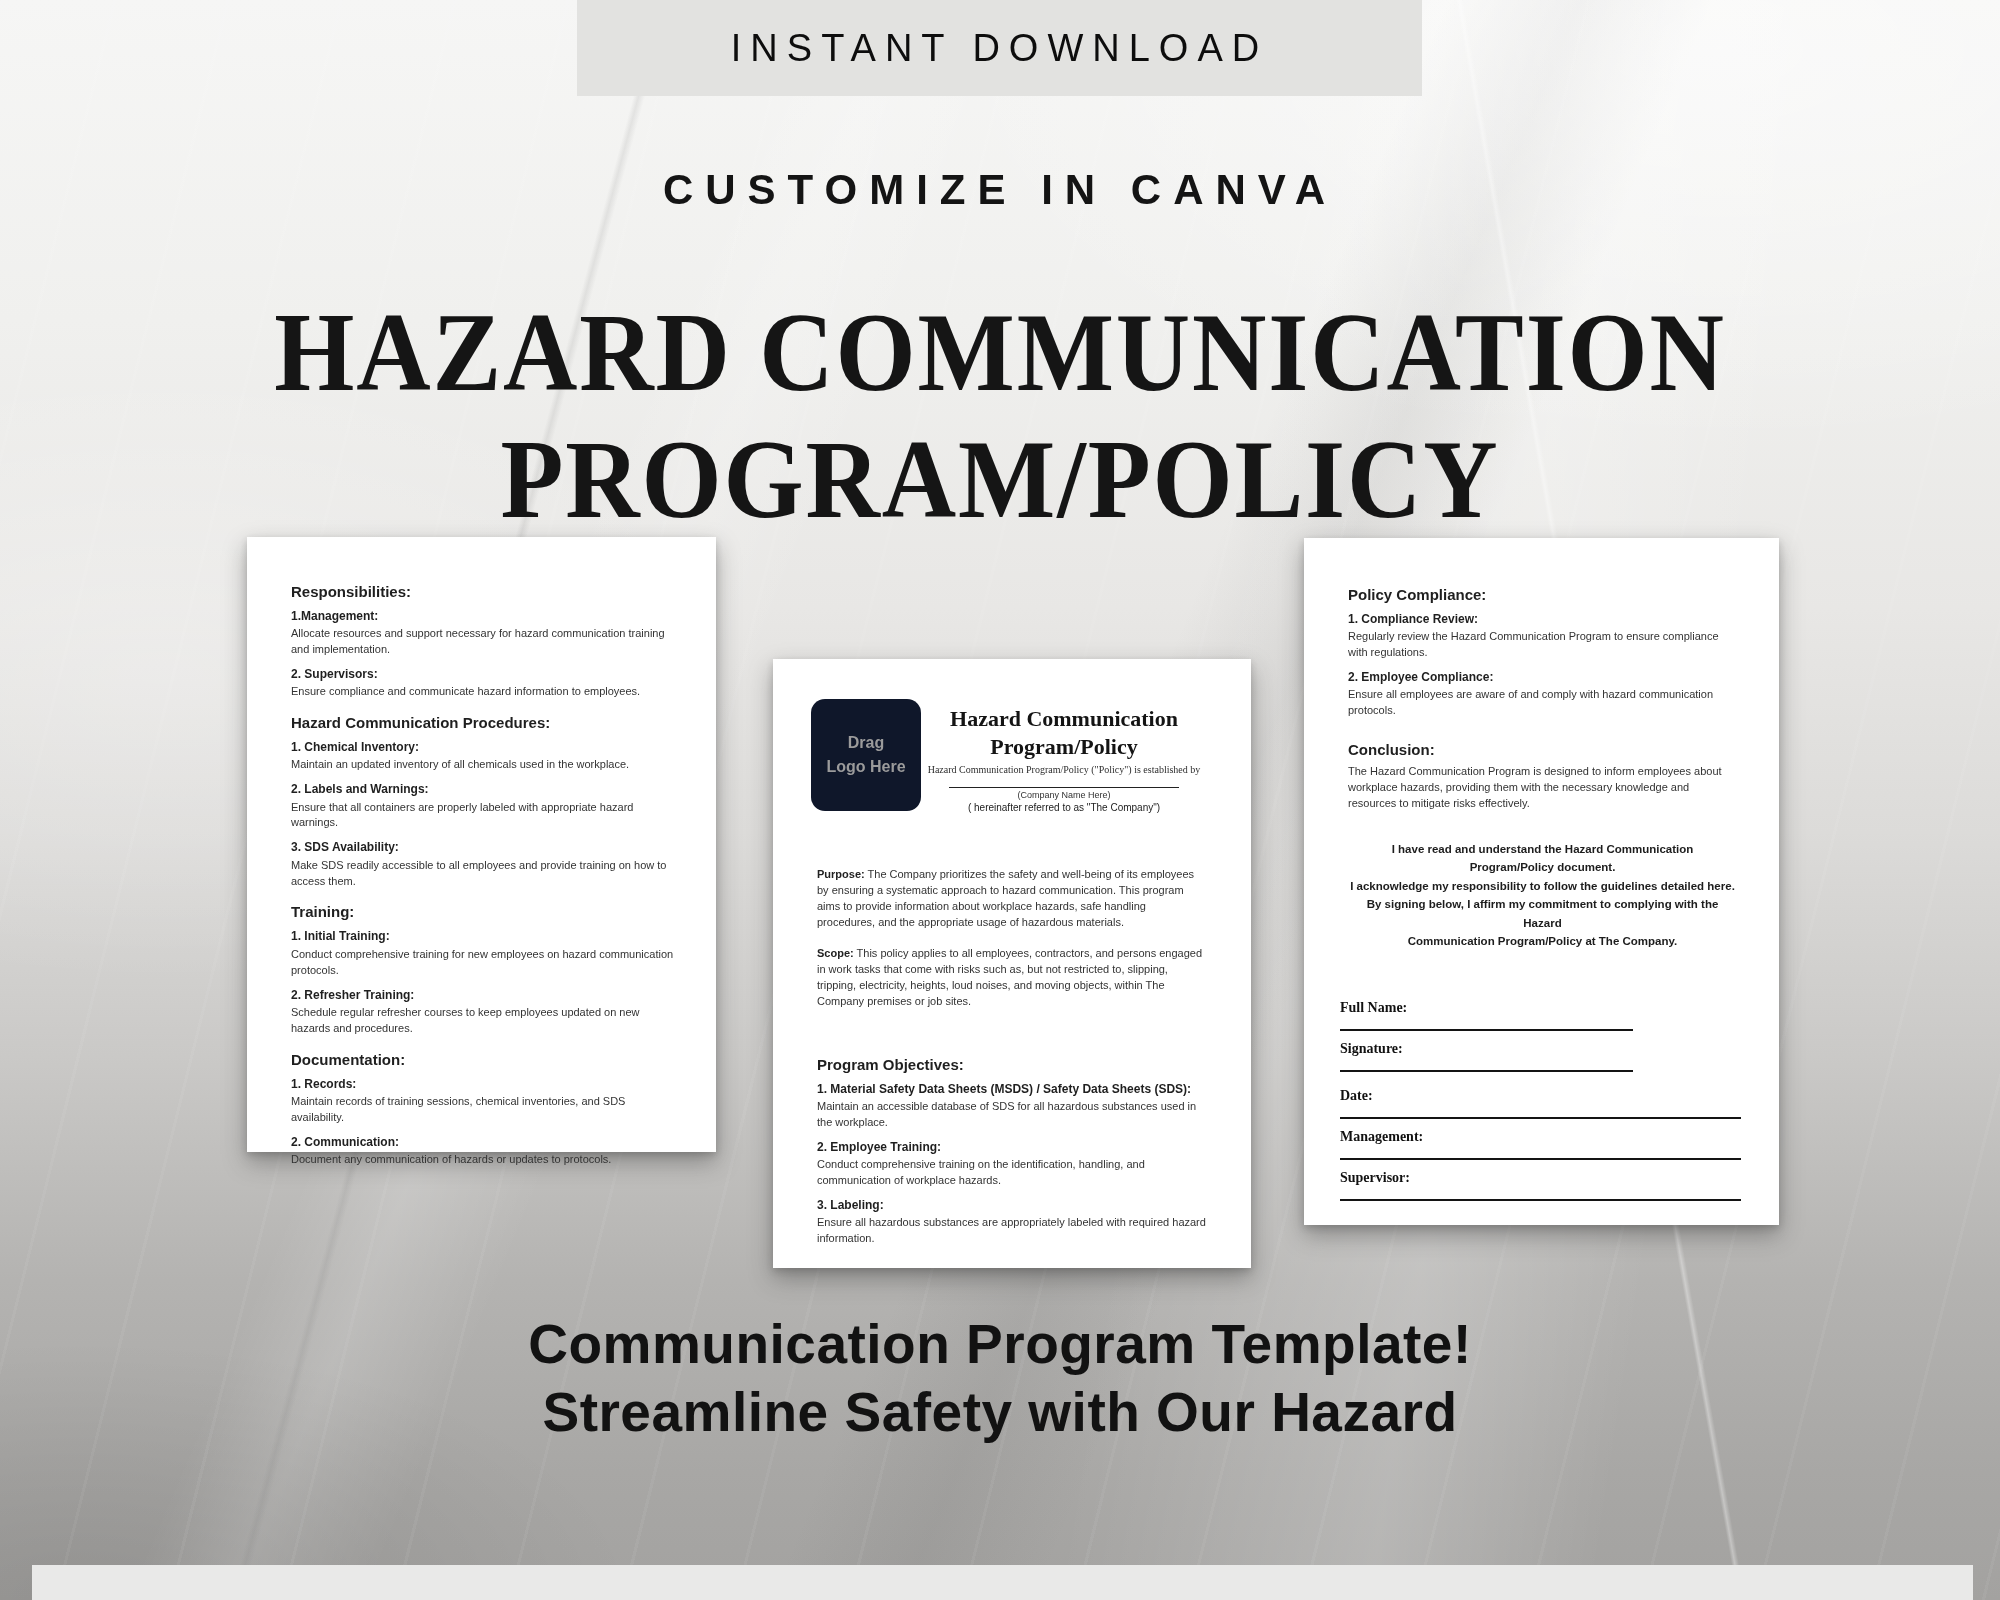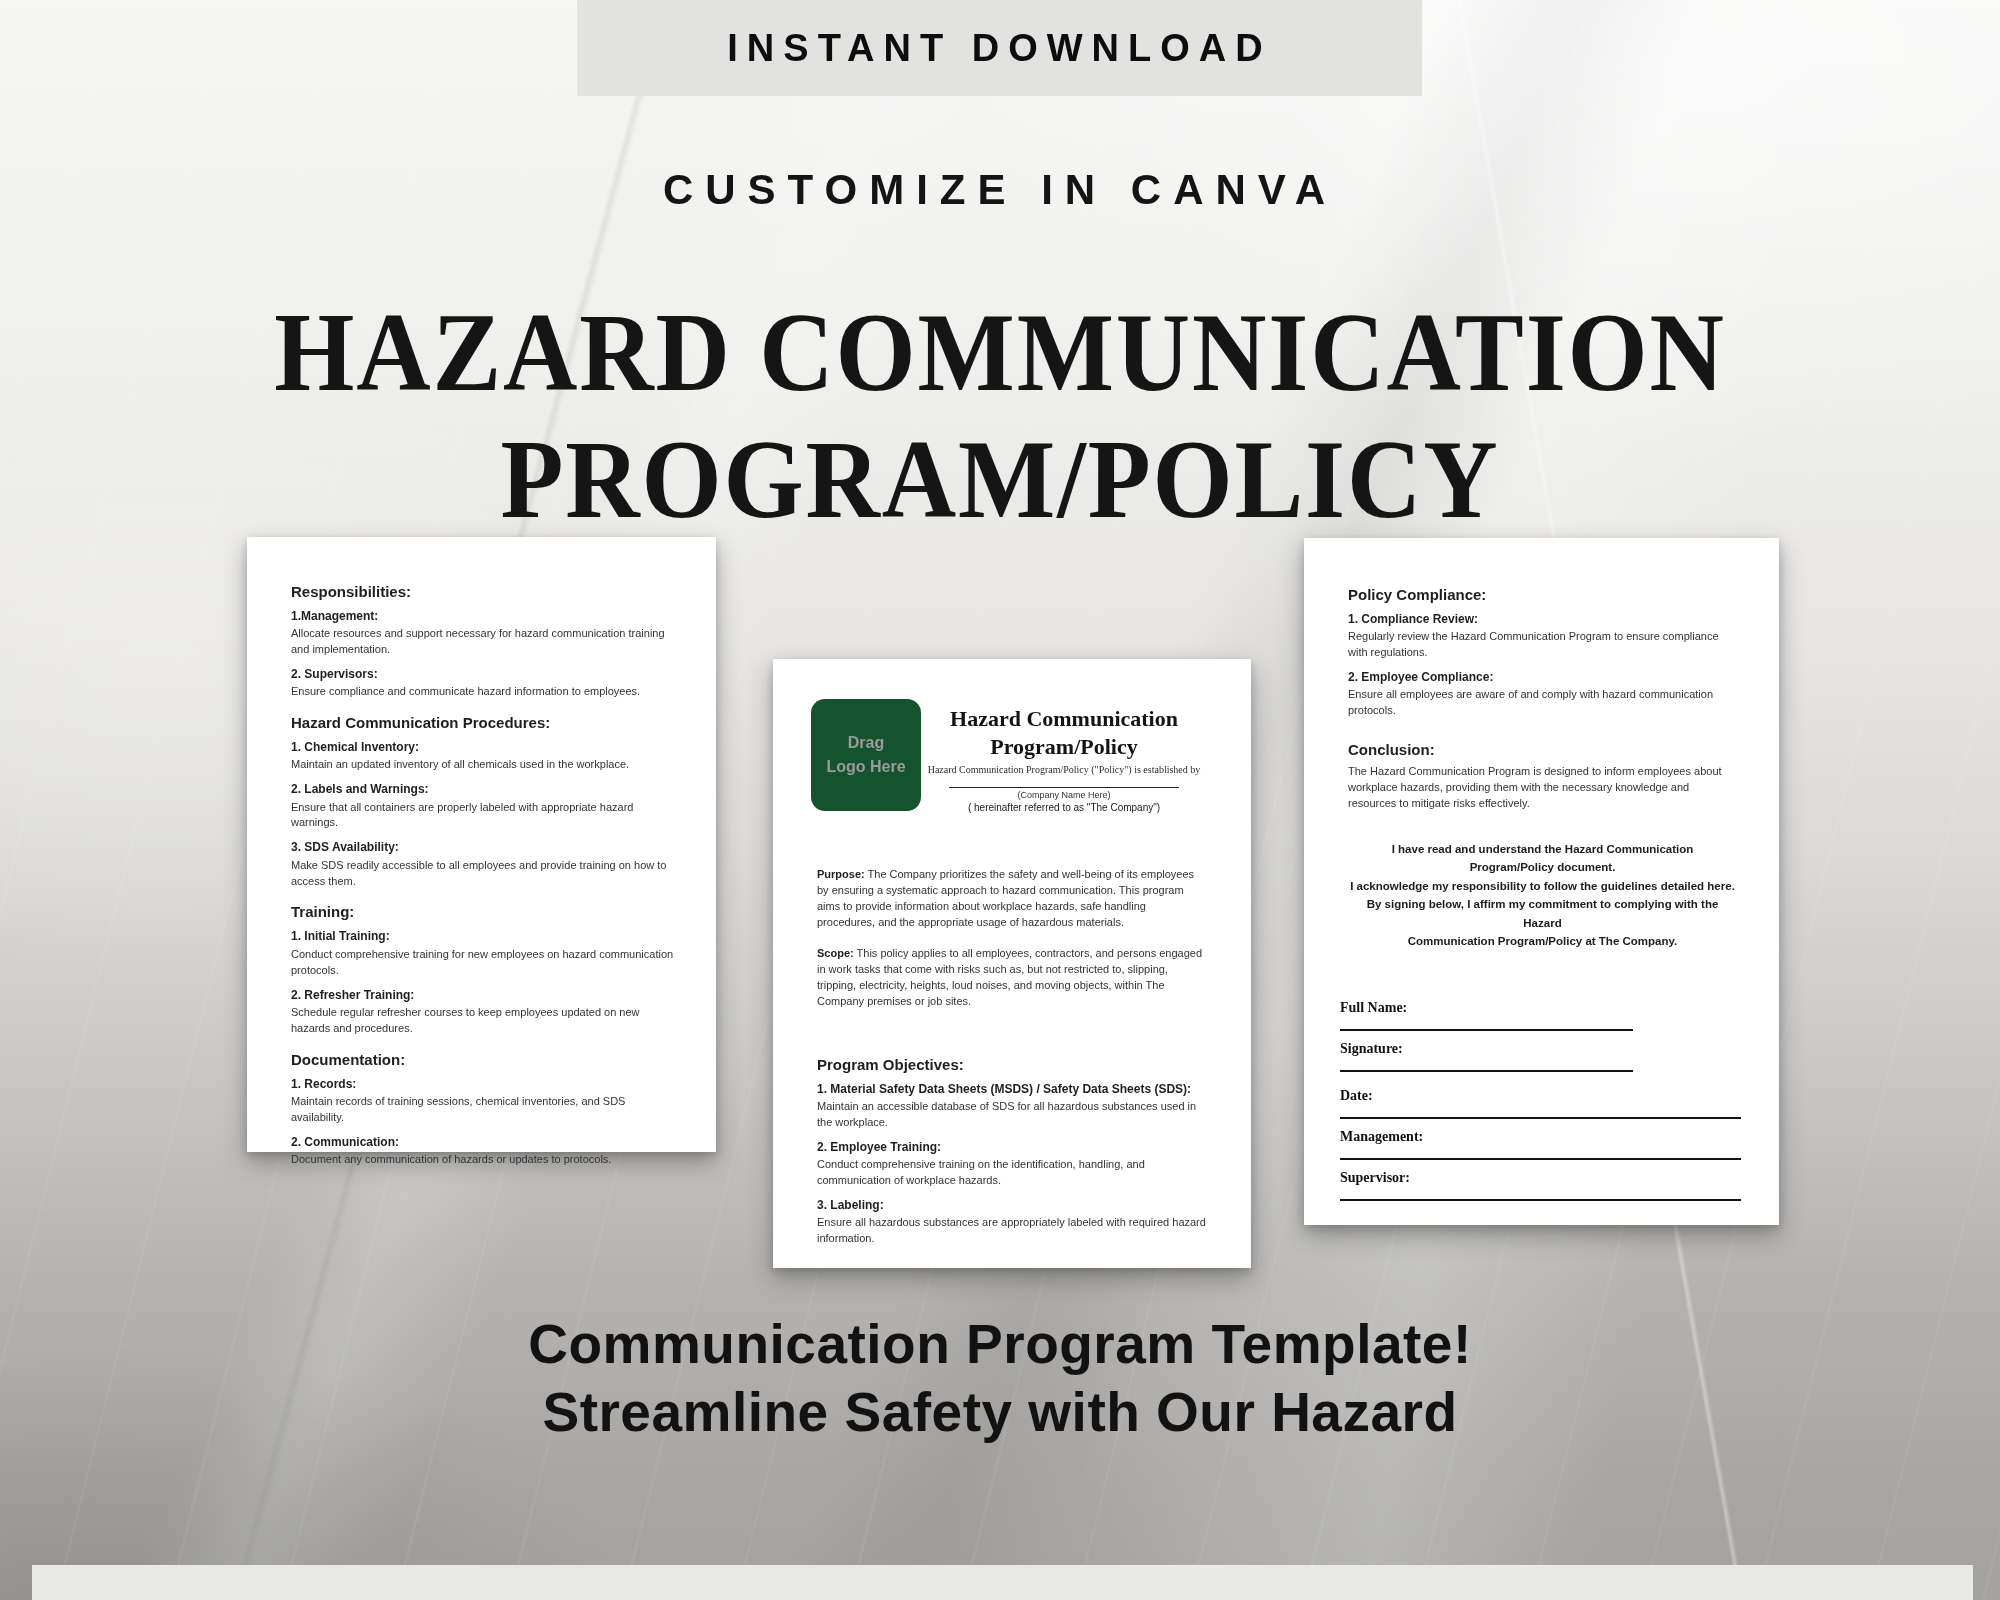--- a/index.html
+++ b/index.html
@@ -18,21 +18,21 @@
   .stage::before{content:"";position:absolute;inset:0;pointer-events:none;
     background:
       linear-gradient(105deg, transparent 49.6%, rgba(120,120,120,.14) 50%, transparent 50.5%) 0 0/900px 1600px no-repeat,
       linear-gradient(80deg, transparent 49.7%, rgba(255,255,255,.35) 50%, transparent 50.4%) 1200px 0/800px 1600px no-repeat,
       repeating-linear-gradient(104deg, rgba(255,255,255,.05) 0 3px, transparent 3px 110px);
   }
 
   
   .banner{position:absolute;left:577px;top:0;width:845px;height:96px;background:#e2e2e0;
     display:flex;align-items:center;justify-content:center;}
-  .banner-text{font-size:38px;font-weight:700;letter-spacing:9px;color:#0d0d0d;}
+  .banner-text{font-size:38px;font-weight:400;letter-spacing:9px;color:#0d0d0d;}
 
   .subtitle{position:absolute;left:0;right:0;top:166px;text-align:center;
     font-size:42px;font-weight:600;letter-spacing:12px;color:#141414;}
 
   
   .main-title{position:absolute;left:0;right:0;top:289px;text-align:center;
     font-family:"Liberation Serif",serif;font-weight:700;font-size:112px;line-height:127px;
     letter-spacing:2px;color:#151515;transform:scaleX(.92);transform-origin:50% 0;white-space:nowrap;}
 
   
@@ -44,21 +44,21 @@
 
   .doc-h{font-size:15px;font-weight:700;color:#1f1f1f;margin:14px 0 6px;}
   .doc-h.first{margin-top:0;}
   .doc-item{margin-top:8px;}
   .doc-item .head{font-size:12px;font-weight:700;color:#1f1f1f;margin-bottom:2px;line-height:1.35;}
   .doc-item .body,.doc-body{font-size:11px;line-height:1.45;color:#333;}
   .gap-top{margin-top:17px;}
 
   
   .center-header{display:flex;align-items:flex-start;}
-  .logo-box{flex:none;width:110px;height:112px;background:#14532d;border-radius:14px;margin-left:-6px;
+  .logo-box{flex:none;width:110px;height:112px;background:#0f172a;border-radius:14px;margin-left:-6px;
     display:flex;flex-direction:column;align-items:center;justify-content:center;
     color:#9b9b9b;font-weight:700;font-size:16px;line-height:1.5;text-align:center;}
   .center-titles{flex:1;text-align:center;padding-top:6px;min-width:0;}
   .center-title{font-family:"Liberation Serif",serif;font-weight:700;font-size:22px;line-height:1.25;color:#141414;}
   .established{font-size:10px;color:#2e2e2e;margin-top:4px;white-space:nowrap;font-family:Liberation Serif, serif;}
   .company-line{width:230px;margin:12px auto 0;border-bottom:1.5px solid #222;}
   .company-caption{font-size:9px;color:#333;margin-top:2px;}
   .hereinafter{font-size:10px;color:#222;margin-top:2px;}
 
   .doc-p{font-size:11px;line-height:1.45;color:#333;}

